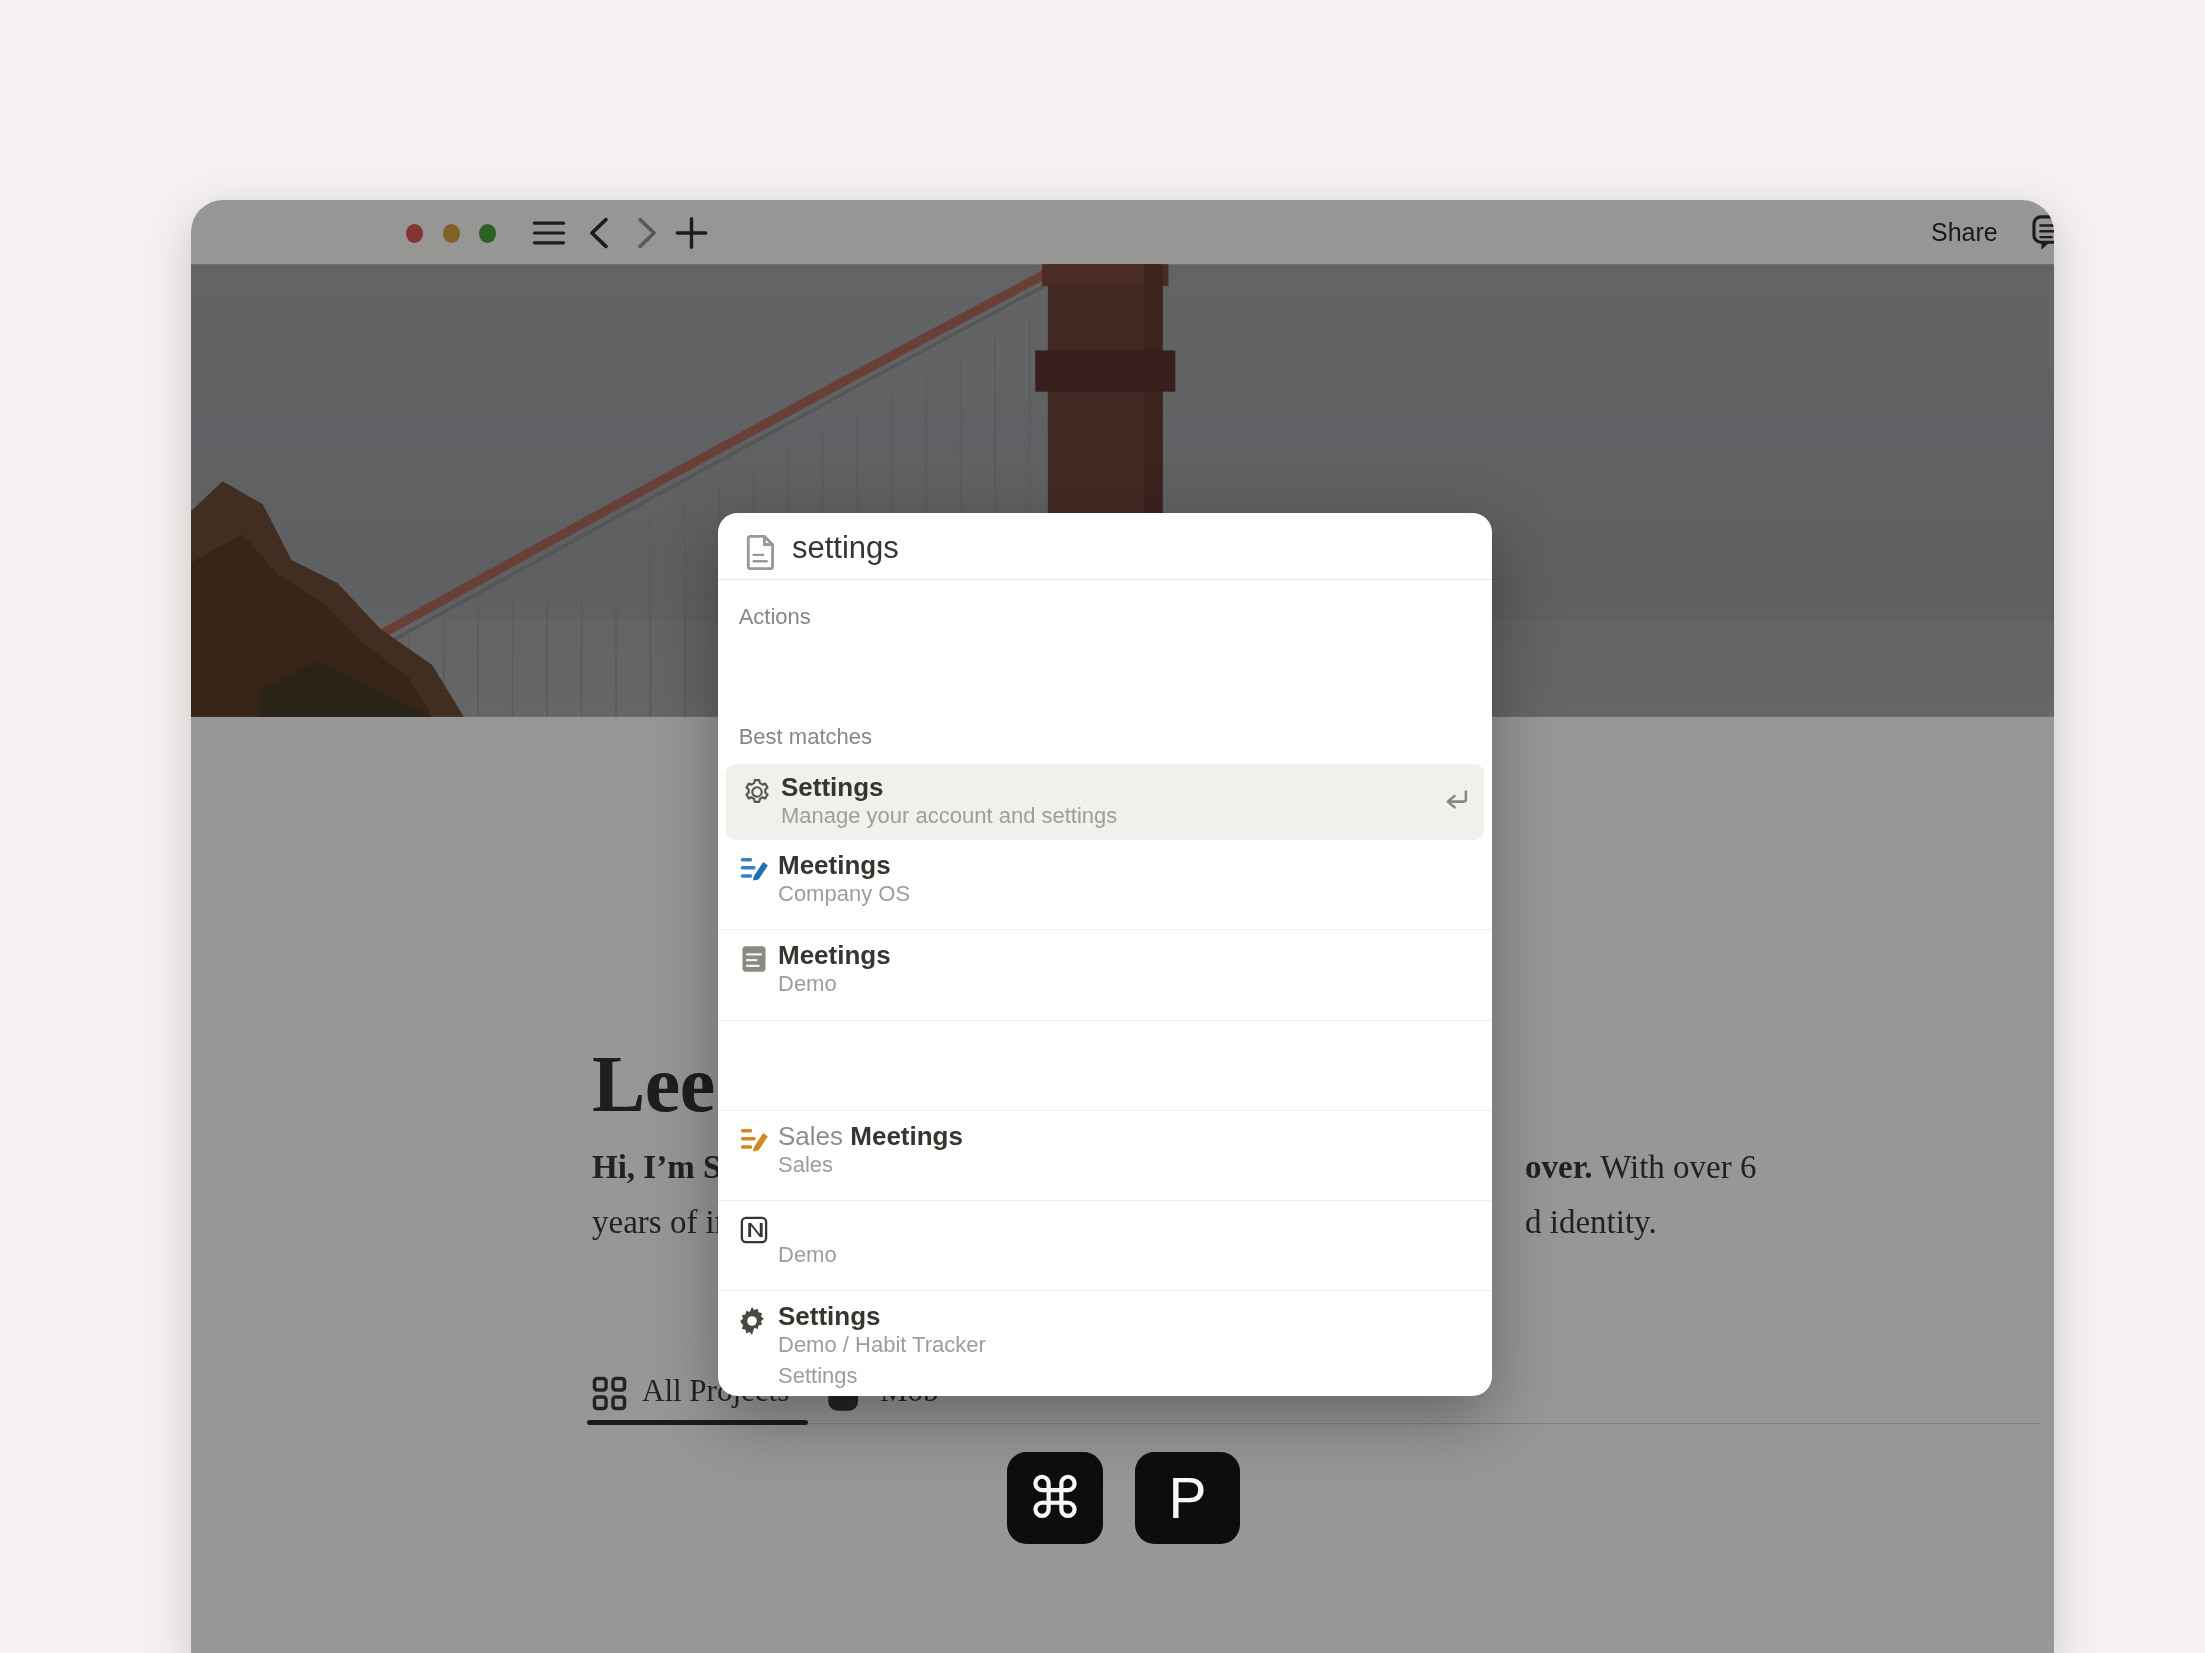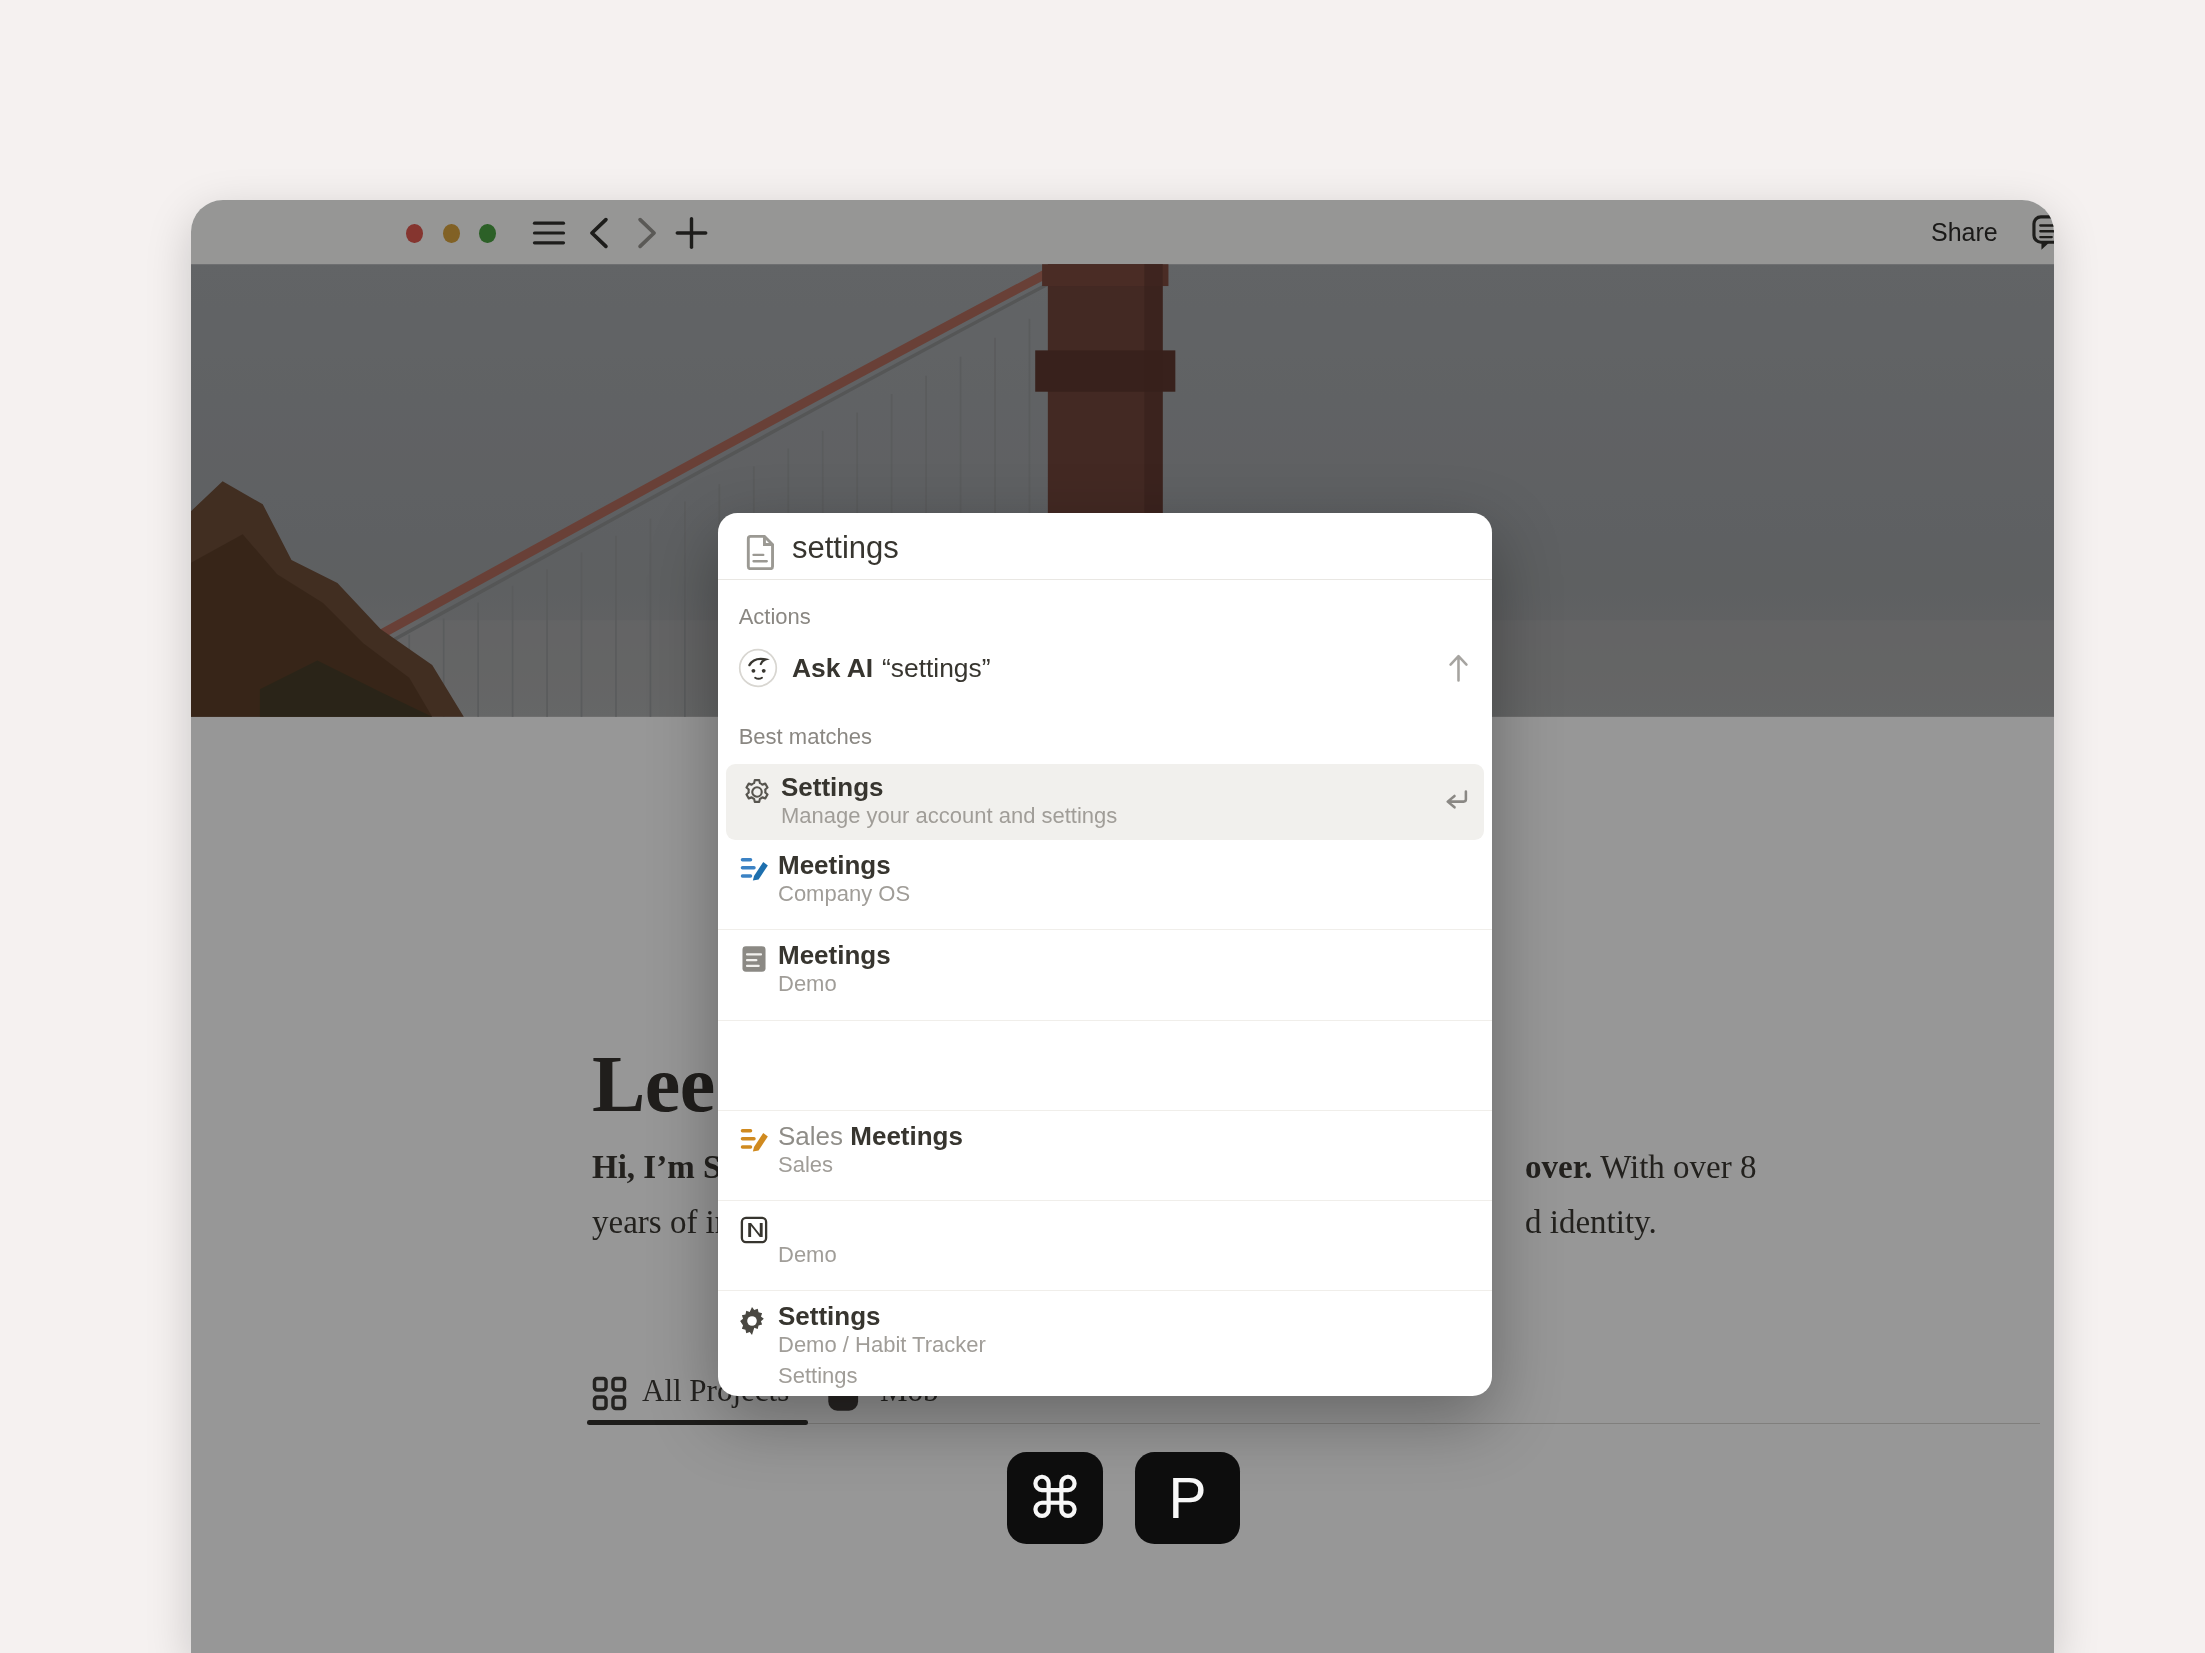--- a/index.html
+++ b/index.html
@@ -137,21 +137,21 @@
         <path d="M0 788 L0 520 L90 470 L150 540 L230 590 L300 660 L380 720 L420 788 Z" fill="#543820" opacity="0.75"></path>
         <path d="M120 740 L220 690 L330 745 L420 788 L120 788 Z" fill="#3f3a26" opacity="0.8"></path>
       </svg>
     </div>
 
     <div class="content">
       <div class="abs serif pgtitle" style="left:401px;top:322px">Lee Desi</div>
 
       <div class="abs serif para" style="left:401px;top:432px;font-weight:700">Hi, I’m Stephanie Le</div>
       <div class="abs serif para" style="left:1334px;top:432px">
-        <span style="font-weight:700">over.</span><span> With over 8</span>
+        <span style="font-weight:700">over.</span><span> With over 6</span>
       </div>
       <div class="abs serif para" style="left:401px;top:487px">years of industry expe</div>
       <div class="abs serif para" style="left:1334px;top:487px">d identity.</div>
 
       <svg class="abs" style="left:400px;top:658px" width="37" height="37" viewBox="0 0 64 64">
         <g fill="none" stroke="#3a3834" stroke-width="6">
             <rect x="6" y="6" width="20" height="20" rx="5"></rect>
             <rect x="38" y="6" width="20" height="20" rx="5"></rect>
             <rect x="6" y="38" width="20" height="20" rx="5"></rect>
             <rect x="38" y="38" width="20" height="20" rx="5"></rect>
@@ -178,34 +178,20 @@
       <g stroke="#9b9993" stroke-width="4" stroke-linecap="round">
           <line x1="13" y1="36" x2="30" y2="36"></line>
           <line x1="13" y1="47" x2="36" y2="47"></line>
         </g>
     </svg>
     <div class="m-abs query" style="left:74px;top:17px">settings</div>
     <div class="mdiv" style="top:66px;background:#e9e7e3"></div>
 
     <div class="m-abs sectlabel" style="left:20.7px;top:91px">Actions</div>
 
-    <div class="m-abs" style="left:0;top:130px;width:774px;height:55px">
-      <svg class="m-abs" style="left:19.5px;top:4.6px" width="40" height="40" viewBox="0 0 70 70">
-        <circle cx="35" cy="35" r="32" fill="#ffffff" stroke="#d8d6d1" stroke-width="3"></circle>
-        <path d="M20 30 q8 -14 28 -10 q-6 2 -8 8" fill="none" stroke="#37352f" stroke-width="4" stroke-linecap="round"></path>
-        <circle cx="27" cy="40" r="3.4" fill="#37352f"></circle>
-          <circle cx="45" cy="40" r="3.4" fill="#37352f"></circle>
-        <path d="M30 52 q6 4 12 0" fill="none" stroke="#37352f" stroke-width="3.4" stroke-linecap="round"></path>
-      </svg>
-      <span class="m-abs askai" style="left:74px;top:10.3px;font-weight:600">Ask AI</span>
-      <span class="m-abs askai" style="left:164px;top:10.3px">“settings”</span>
-      <svg class="m-abs" style="left:728px;top:10.3px" width="25" height="30" viewBox="0 0 44 52">
-        <path d="M22 48 V6 M8 20 L22 5 L36 20" fill="none" stroke="#a6a4a0" stroke-width="4.5" stroke-linecap="round" stroke-linejoin="round"></path>
-      </svg>
-    </div>
 
     <div class="m-abs sectlabel" style="left:20.7px;top:211px">Best matches</div>
 
     <div class="hl" style="top:251px;height:76px">
       <svg class="m-abs" style="left:16px;top:12.6px" width="30" height="30" viewBox="0 0 24 24">
         <path d="M12 8.2 a3.8 3.8 0 1 0 0 7.6 a3.8 3.8 0 0 0 0 -7.6 Z M10.2 2.5 h3.6 l.5 2.4 a7.3 7.3 0 0 1 2 1.2 l2.3 -.8 l1.8 3.1 l-1.8 1.6 a7.5 7.5 0 0 1 0 2.4 l1.8 1.6 l-1.8 3.1 l-2.3 -.8 a7.3 7.3 0 0 1 -2 1.2 l-.5 2.4 h-3.6 l-.5 -2.4 a7.3 7.3 0 0 1 -2 -1.2 l-2.3 .8 l-1.8 -3.1 l1.8 -1.6 a7.5 7.5 0 0 1 0 -2.4 L3.6 8.4 l1.8 -3.1 l2.3 .8 a7.3 7.3 0 0 1 2 -1.2 Z" fill="none" stroke="#57554f" stroke-width="1.7" stroke-linejoin="round"></path>
       </svg>
       <div class="m-abs rtitle" style="left:55px;top:8px">Settings</div>
       <div class="m-abs rsub" style="left:55px;top:39px">Manage your account and settings</div>
       <svg class="m-abs" style="left:717px;top:24px" width="27.6" height="25" viewBox="0 0 48 44">

